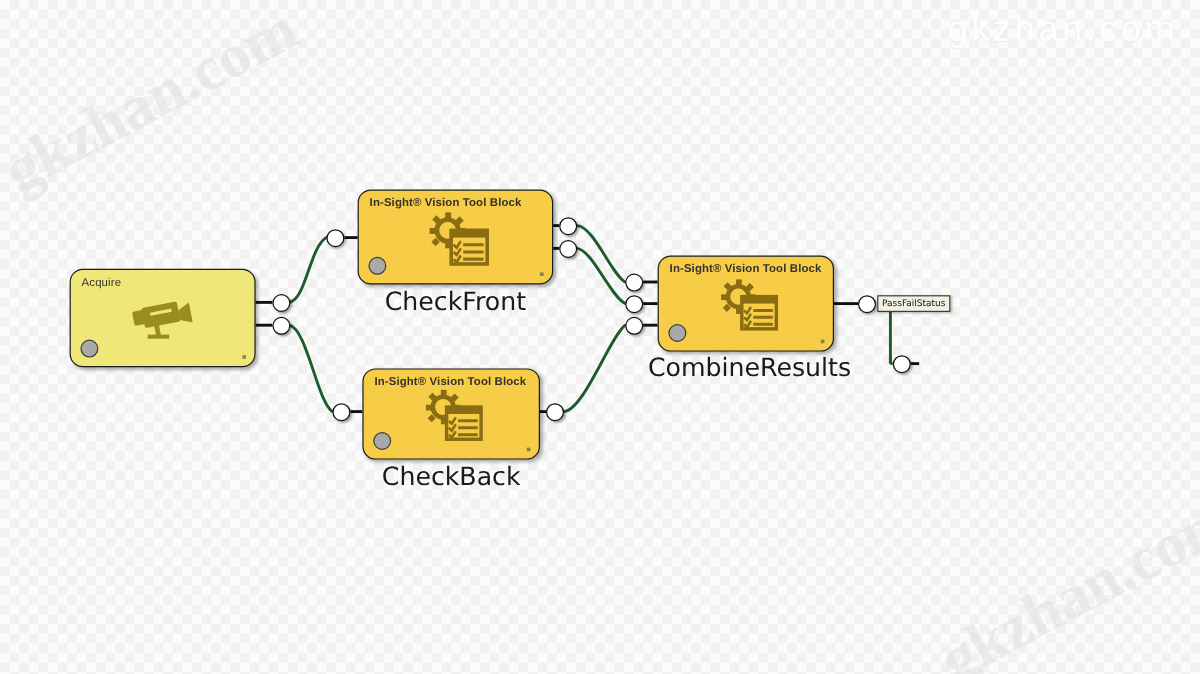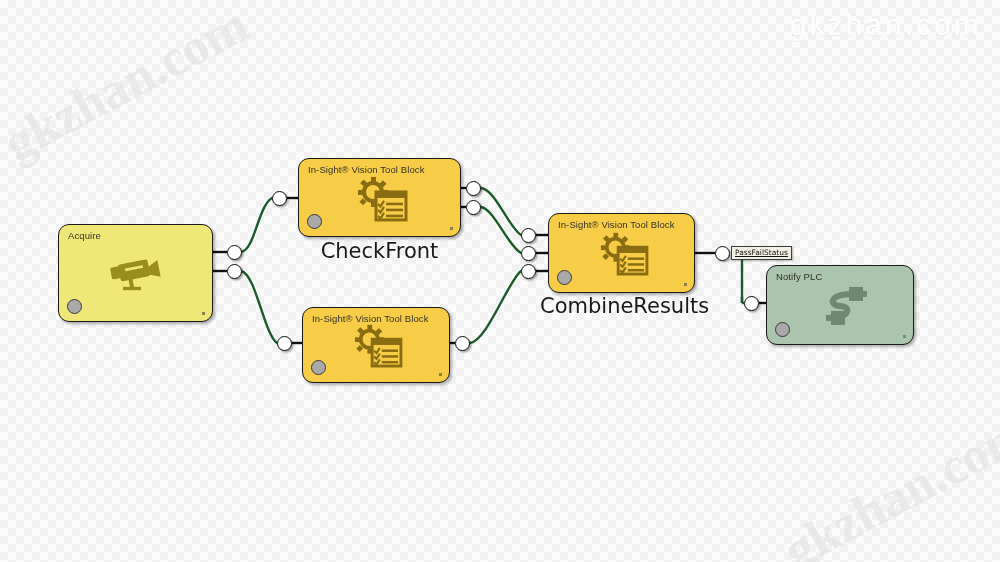--- a/index.html
+++ b/index.html
@@ -59,21 +59,21 @@
 
   
   .node {
     position: absolute;
     border: 1.6px solid #1b1b1b;
     border-radius: 11px;
     box-shadow: 2px 2px 3px rgba(0,0,0,0.30);
     box-sizing: border-box;
   }
   .node-acquire   { background: #efe878; }
-  .node-vtb       { background: #f7cd47; }
+  .node-vtb       { background: #f7cd47; font-weight: bold; }
   .node-plc       { background: #aac4ad; }
 
   .node-caption-in {
     position: absolute;
     left: 9px;
     top: 5px;
     font-size: 9.5px;
     color: #33312a;
     letter-spacing: 0.1px;
     white-space: nowrap;
@@ -138,21 +138,20 @@
     background: #f3f0e4;
     border: 1px solid #3d3d3d;
     font-size: 7.5px;
     line-height: 10px;
     padding: 1px 3px;
     color: #121212;
     white-space: nowrap;
     box-shadow: 1px 1px 2px rgba(0,0,0,0.3);
     z-index: 8;
     font-family: "DejaVu Sans", sans-serif;
-    text-decoration: underline;
   }
 </style>
 </head>
 <body>
 
 <div id="canvas">
 
   <div class="wm-diag wm-tl">gkzhan.com</div>
   <div class="wm-diag wm-br">gkzhan.com</div>
   <div class="wm-main">gkzhan.com</div>
@@ -185,21 +184,21 @@
 
     <path d="M695,253 L715,253" stroke="#101010" stroke-width="2.4" fill="none"></path>
 
     <path d="M731,253 L742,253 L742,303 L742,303" stroke="#1d5c2a" stroke-width="2.4" fill="none"></path>
     <path d="M742,297 L742,303" stroke="#1d5c2a" stroke-width="2.4" fill="none"></path>
     <path d="M742,303 L744,303" stroke="#1d5c2a" stroke-width="2.4" fill="none"></path>
 
     <path d="M759,303 L766,303" stroke="#101010" stroke-width="2.4" fill="none"></path>
   </svg>
 
-  <div class="node node-acquire" style="left:58px; top:224px; width:155px; height:98px;">
+  <div class="node node-acquire" style="left:58px; top:224px; width:155px; height:82px;">
     <div class="node-caption-in">Acquire</div>
     <div class="node-glyph">
       <svg width="62" height="42" viewBox="0 0 62 42" xmlns="http://www.w3.org/2000/svg">
         <g fill="#9a8d20">
           <rect x="14" y="9" width="30" height="17" rx="2" transform="rotate(-11 29 17)"></rect>
           <rect x="6" y="14" width="11" height="12" rx="2" transform="rotate(-11 11 20)"></rect>
           <path d="M44,13 L54,8 L54,25 L44,21 Z" transform="rotate(-11 49 16)"></path>
           <rect x="24" y="24" width="4" height="11" transform="rotate(-11 26 29)"></rect>
           <rect x="18" y="34" width="18" height="3.4"></rect>
         </g>
@@ -278,20 +277,21 @@
         <g stroke="#8a6d12" stroke-width="2.2" fill="none">
           <polyline points="26,29 28.5,31.5 32,26"></polyline>
           <polyline points="26,35 28.5,37.5 32,32"></polyline>
           <polyline points="26,41 28.5,43.5 32,38"></polyline>
         </g>
       </svg>
     </div>
     <div class="node-dot"></div>
     <div class="node-corner"></div>
   </div>
+  <div class="node-label" style="left:302px; top:385px; width:148px;">CheckBack</div>
   <div class="port" style="left:277px; top:336px;"></div>
   <div class="port" style="left:455px; top:336px;"></div>
 
   <div class="node node-vtb" style="left:548px; top:213px; width:147px; height:80px;">
     <div class="node-caption-in">In-Sight® Vision Tool Block</div>
     <div class="node-glyph">
       <svg width="54" height="46" viewBox="0 0 56 48" xmlns="http://www.w3.org/2000/svg">
         <g fill="none" stroke="#8a6d12" stroke-width="4">
           <circle cx="21" cy="17" r="9"></circle>
         </g>
@@ -323,29 +323,15 @@
     <div class="node-corner"></div>
   </div>
   <div class="node-label" style="left:540px; top:294px; width:163px;">CombineResults</div>
   <div class="port" style="left:521px; top:228px;"></div>
   <div class="port" style="left:521px; top:246px;"></div>
   <div class="port" style="left:521px; top:264px;"></div>
   <div class="port" style="left:715px; top:246px;"></div>
 
   <div class="sig-chip" style="left:731px; top:246px;">PassFailStatus</div>
 
-  <div class="node node-plc" style="left:766px; top:265px; width:148px; height:80px;">
-    <div class="node-caption-in">Notify PLC</div>
-    <div class="node-glyph">
-      <svg width="58" height="46" viewBox="0 0 58 46" xmlns="http://www.w3.org/2000/svg">
-        <path d="M41,11 C18,11 18,23 29,23 C40,23 40,35 19,35" fill="none" stroke="#6e8871" stroke-width="6" stroke-linecap="butt"></path>
-        <path d="M38,4 L52,4 L52,18 L38,18 Z" fill="#6e8871"></path>
-        <rect x="52" y="8" width="4" height="6" fill="#6e8871"></rect>
-        <path d="M20,28 L34,28 L34,42 L20,42 Z" fill="#6e8871"></path>
-        <rect x="15" y="32" width="5" height="6" fill="#6e8871"></rect>
-      </svg>
-    </div>
-    <div class="node-dot"></div>
-    <div class="node-corner"></div>
-  </div>
   <div class="port" style="left:744px; top:296px;"></div>
 
 </div>
 
 </body></html>

